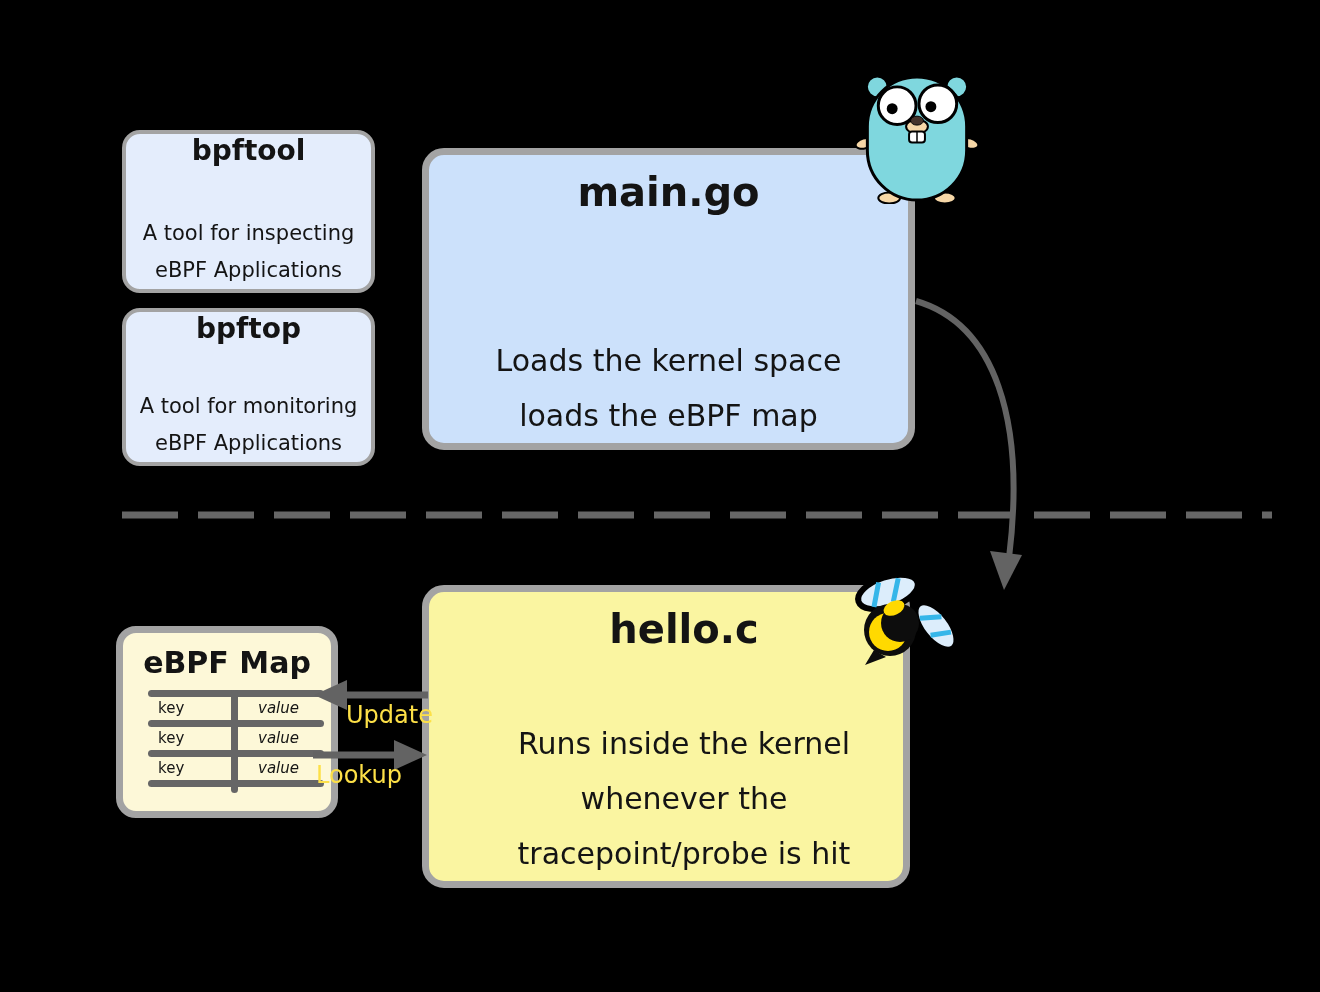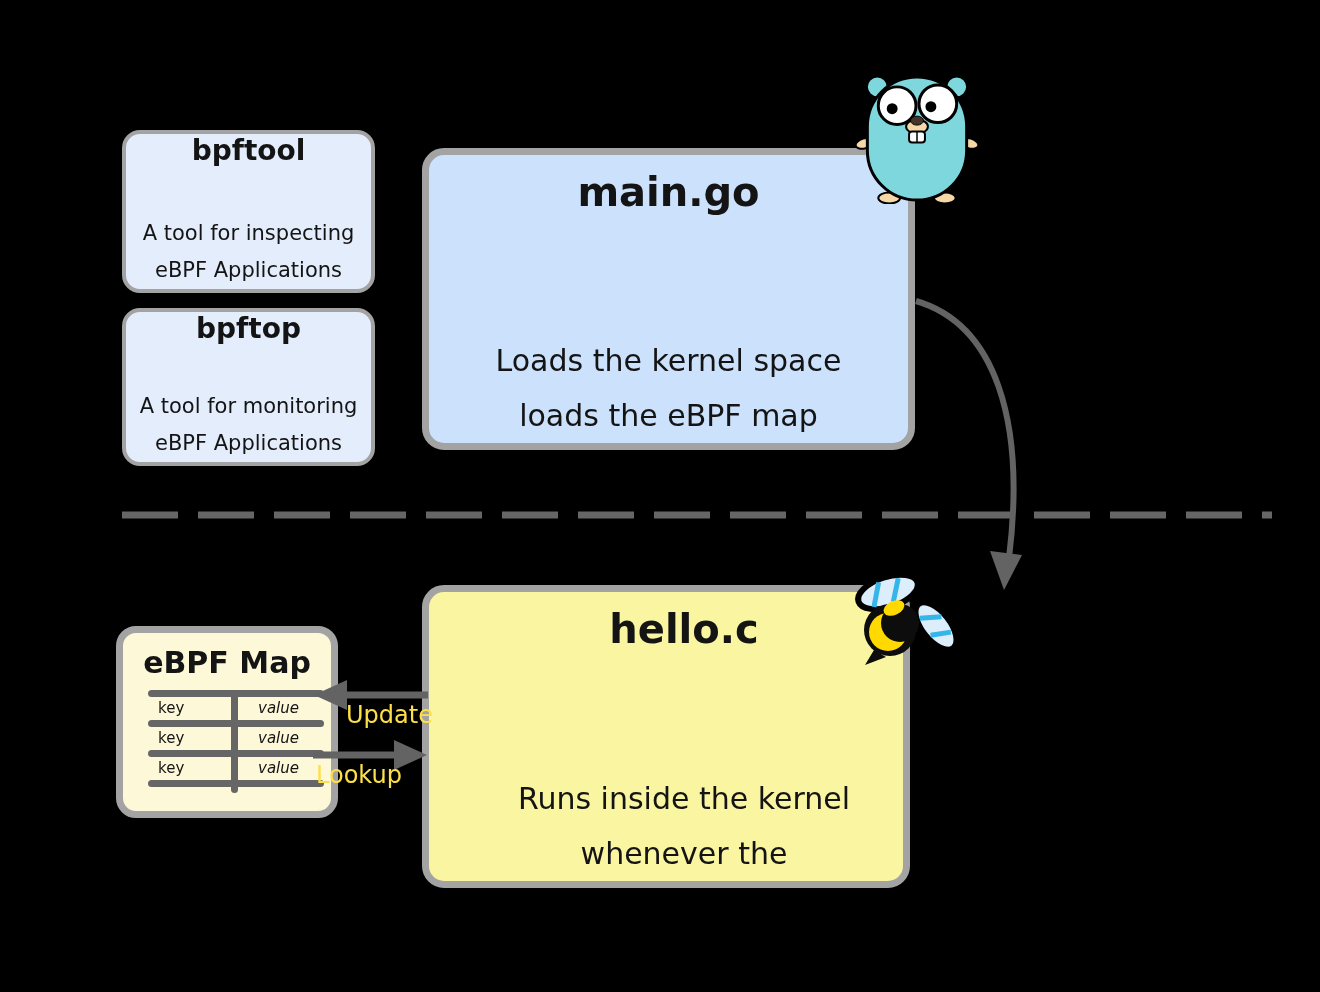--- a/index.html
+++ b/index.html
@@ -62,20 +62,21 @@
       <div>Loads the kernel space</div>
       <div>loads the eBPF map</div>
     </div>
   </div>
 
   <div class="box box-helloc">
     <div class="big-title">hello.c</div>
     <div class="big-desc">
       <div>Runs inside the kernel</div>
       <div>whenever the</div>
+      <div>tracepoint/probe is hit</div>
     </div>
   </div>
 
   <div class="box box-ebpfmap">
     <div class="map-title">eBPF Map</div>
     <div class="map-bar" style="top:57px;"></div>
     <div class="map-bar" style="top:87px;"></div>
     <div class="map-bar" style="top:117px;"></div>
     <div class="map-bar" style="top:147px;"></div>
     <div class="map-vbar" style="left:108px;top:57px;height:103px;"></div>

